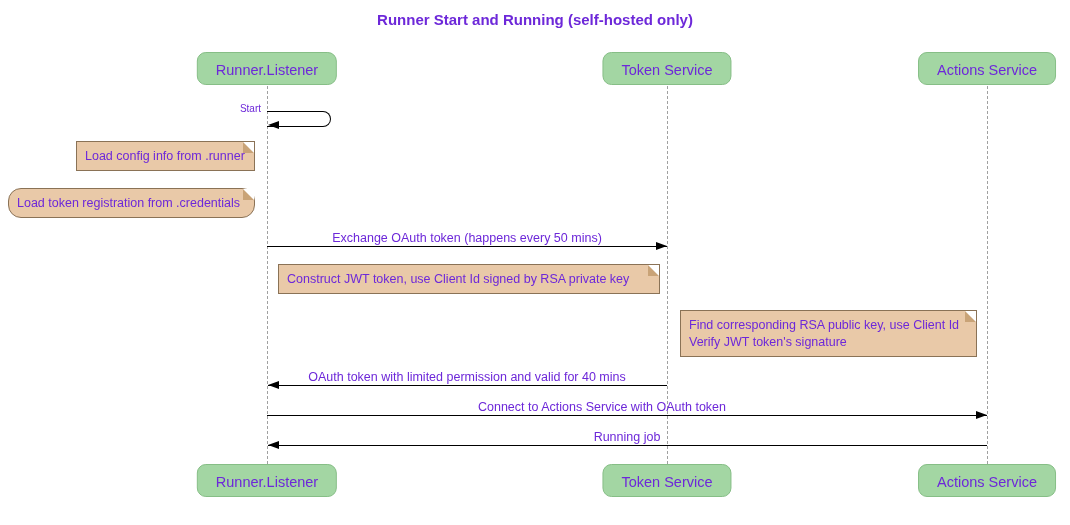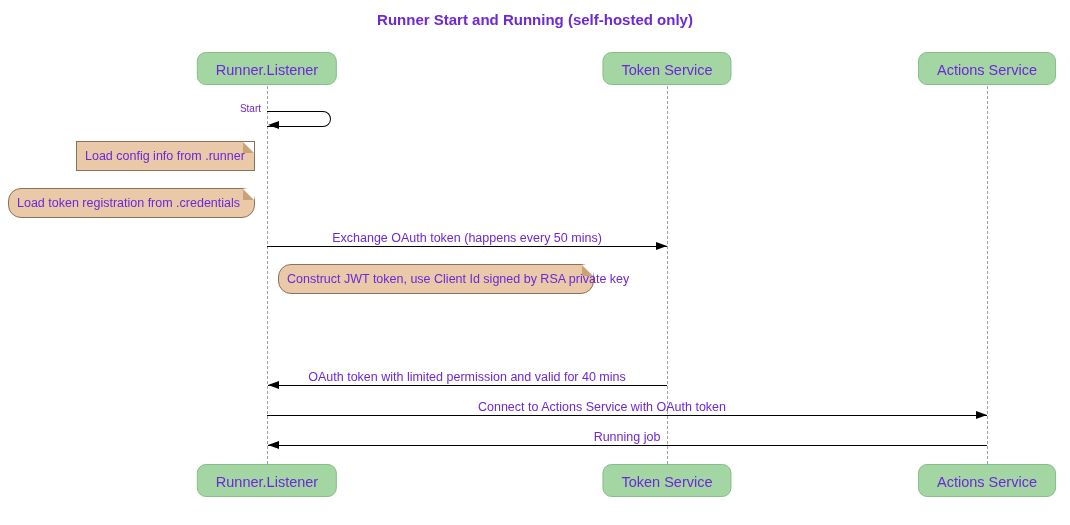--- a/index.html
+++ b/index.html
@@ -122,24 +122,28 @@
   </div>
 
   <div class="note" style="left:8px; top:188px; width:247px; height:30px;border-radius:13px;">
     <span>Load token registration from .credentials</span>
   </div>
 
   <div class="msg-label" style="left:467px; top:231px;">Exchange OAuth token (happens every 50 mins)</div>
   <div class="mline" style="left:267px; top:246px; width:400px;"></div>
   <div class="ah ah-right" style="left:656px; top:242px;"></div>
 
-  <div class="note" style="left:278px; top:264px; width:316px; height:30px;border-radius:13px;">
+  <div class="note" style="left:278px; top:264px; width:382px; height:30px;">
     <span>Construct JWT token, use Client Id signed by RSA private key</span>
   </div>
 
+  <div class="note" style="left:680px; top:310px; width:297px; height:47px;">
+    <span style="display:block;">Find corresponding RSA public key, use Client Id</span>
+    <span style="display:block;">Verify JWT token's signature</span>
+  </div>
 
   <div class="msg-label" style="left:467px; top:370px;">OAuth token with limited permission and valid for 40 mins</div>
   <div class="mline" style="left:268px; top:385px; width:399px;"></div>
   <div class="ah ah-left" style="left:268px; top:381px;"></div>
 
   <div class="msg-label" style="left:602px; top:400px;">Connect to Actions Service with OAuth token</div>
   <div class="mline" style="left:267px; top:415px; width:720px;"></div>
   <div class="ah ah-right" style="left:976px; top:411px;"></div>
 
   <div class="msg-label" style="left:627px; top:430px;">Running job</div>

